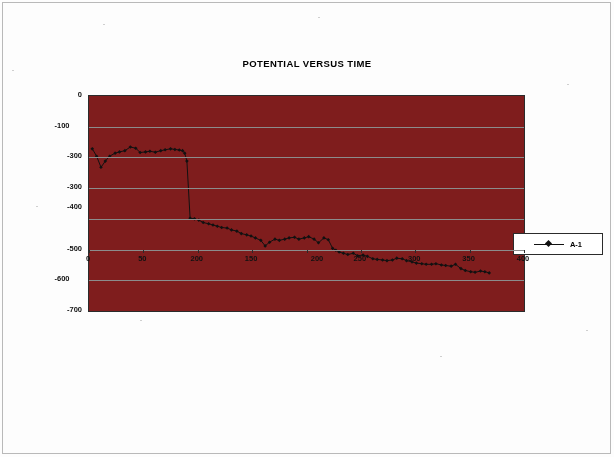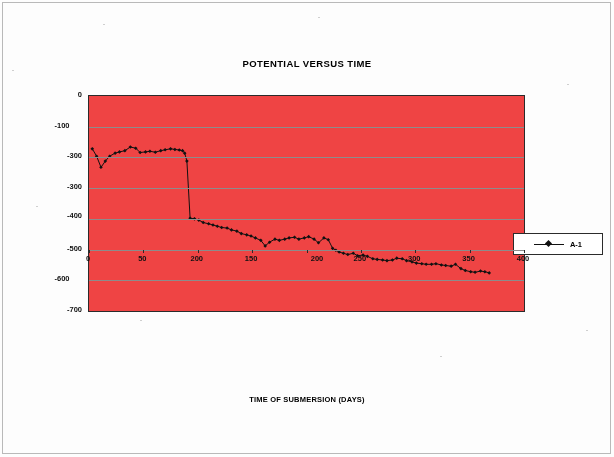--- a/index.html
+++ b/index.html
@@ -40,21 +40,21 @@
   }
   
   #plot-frame {
     position: absolute;
     left: 88px;
     top: 95px;
     width: 437px;
     height: 217px;
     border: 1px solid #2b2b2b;
     box-sizing: border-box;
-    background: #ef4444;
+    background: #7f1d1d;
   }
   .gridline {
     position: absolute;
     left: 0;
     width: 100%;
     border-top: 1px solid #8c8c8c;
     height: 0;
   }
   .ytick-label {
     position: absolute;
@@ -264,36 +264,35 @@
       <div class="xtick-mark" style="left: 54.375px; top: 153.571px;"></div>
       <div class="xtick-mark" style="left: 108.75px; top: 153.571px;"></div>
       <div class="xtick-mark" style="left: 163.125px; top: 153.571px;"></div>
       <div class="xtick-mark" style="left: 217.5px; top: 153.571px;"></div>
       <div class="xtick-mark" style="left: 271.875px; top: 153.571px;"></div>
       <div class="xtick-mark" style="left: 326.25px; top: 153.571px;"></div>
       <div class="xtick-mark" style="left: 380.625px; top: 153.571px;"></div>
       <div class="xtick-mark" style="left: 435px; top: 153.571px;"></div>
     </div>
 
-  <div id="x-axis-label">TIME OF SUBMERSION (DAYS)</div>
 
 
   <div class="speckle" style="left:103px; top:24px;"></div>
   <div class="speckle" style="left:318px; top:17px;"></div>
   <div class="speckle" style="left:567px; top:84px;"></div>
   <div class="speckle" style="left:36px; top:206px;"></div>
   <div class="speckle" style="left:12px; top:70px;"></div>
   <div class="speckle" style="left:586px; top:330px;"></div>
   <div class="speckle" style="left:140px; top:320px;"></div>
   <div class="speckle" style="left:440px; top:356px;"></div>
 <div class="ytick-label" style="left: 42px; top: 90px;">0</div>
     <div class="ytick-label" style="left: 42px; top: 120.714px; text-align: center;">-100</div>
     <div class="ytick-label" style="left: 42px; top: 151.429px;">-300</div>
     <div class="ytick-label" style="left: 42px; top: 182.143px;">-300</div>
-    <div class="ytick-label" style="left: 42px; top: 211px;">-400</div>
+    <div class="ytick-label" style="left: 42px; top: 202px;">-400</div>
     <div class="ytick-label" style="left: 42px; top: 243.571px;">-500</div>
     <div class="ytick-label" style="left: 42px; top: 274.286px; text-align: center;">-600</div>
     <div class="ytick-label" style="left: 42px; top: 305px;">-700</div>
     <div class="xtick-label" style="left: 73px; top: 253.571px;">0</div>
     <div class="xtick-label" style="left: 127.375px; top: 253.571px;">50</div>
     <div class="xtick-label" style="left: 181.75px; top: 253.571px;">200</div>
     <div class="xtick-label" style="left: 236.125px; top: 253.571px;">150</div>
     <div class="xtick-label" style="left: 302px; top: 253.571px;">200</div>
     <div class="xtick-label" style="left: 344.875px; top: 253.571px;">250</div>
     <div class="xtick-label" style="left: 399.25px; top: 253.571px;">300</div>

